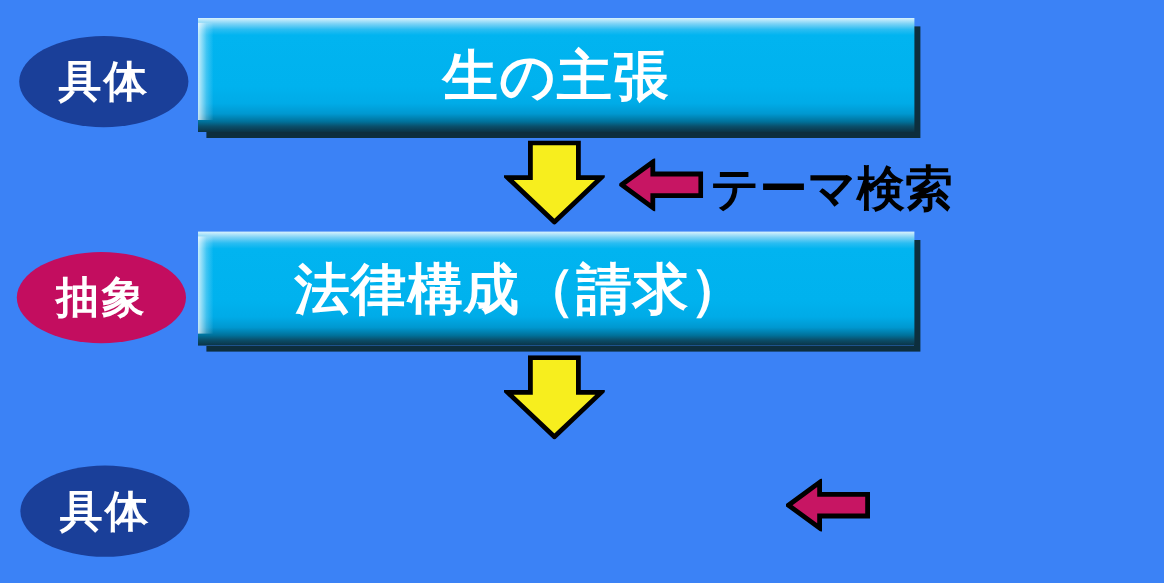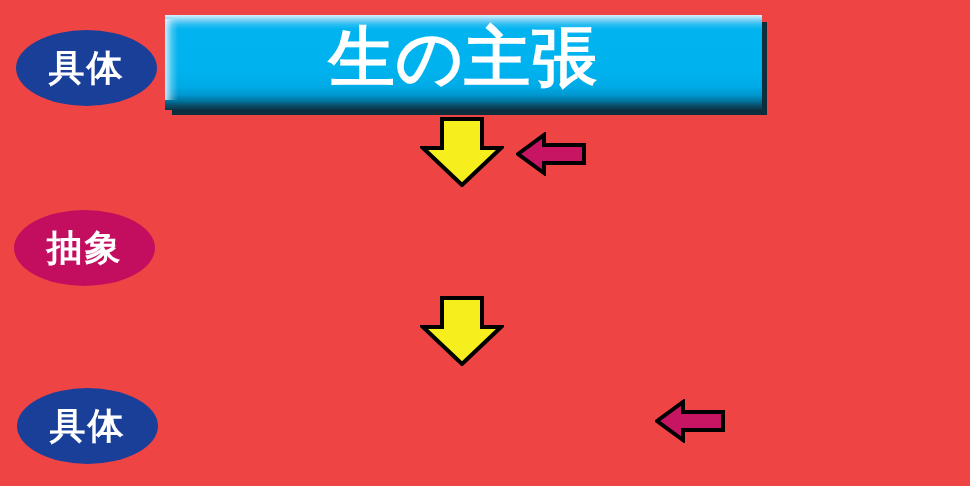--- a/index.html
+++ b/index.html
@@ -1,17 +1,17 @@
 <!DOCTYPE html>
 <html><head>
 <meta charset="utf-8">
 <style>
   html,body{margin:0;padding:0;background:#fff;}
   .stage{
-    position:relative;width:970px;height:486px;background:#ef4444;overflow:hidden;
+    position:relative;width:970px;height:486px;background:#3b82f6;overflow:hidden;
     font-family:"Liberation Sans","DejaVu Sans",sans-serif;
   }
   
   .oval{
     position:absolute;width:141px;height:76px;border-radius:50%;
     display:flex;align-items:center;justify-content:center;
     color:#fff;font-size:36px;font-weight:bold;letter-spacing:2px;line-height:1;
   }
   .oval-1{left:16px;top:30px;}
   .oval-2{left:14px;top:210px;}
@@ -28,23 +28,22 @@
   }
   .bar::before{ 
     content:"";position:absolute;left:0;top:4px;bottom:10px;width:13px;
     background:linear-gradient(90deg,rgba(255,255,255,0.78),rgba(205,238,252,0.30) 55%,rgba(255,255,255,0));
     pointer-events:none;
   }
   .bar-1{top:15px;}
   .bar-2{top:193px;}
   .bar-3{top:368px;height:94px;}
   .bar .bar-label{
-    color:#ffffff;font-size:66px;font-weight:bold;letter-spacing:1px;line-height:1;
+    color:#ffffff;font-size:46px;font-weight:bold;letter-spacing:1px;line-height:1;
     white-space:nowrap;
-    font-family:Liberation Mono, monospace;
   }
   .bar-2 .bar-label{transform:translateX(-30px);}
   .bar-3 .bar-label{transform:translateX(6px);}
   
   .down-arrow{position:absolute;left:420px;width:84px;height:70px;}
   .down-arrow-1{top:117px;}
   .down-arrow-2{top:296px;}
   .left-arrow{position:absolute;width:70px;height:44px;}
   .left-arrow-1{left:516px;top:132px;}
   .left-arrow-2{left:655px;top:399px;z-index:3;}
@@ -66,23 +65,27 @@
   <div class="bar bar-1">
     <span class="bar-label">生の主張</span>
   </div>
 
   <svg class="down-arrow down-arrow-1" viewBox="0 0 84 70">
     <path d="M22 2 H62 V31 H81 L42 68 L3 31 H22 Z" stroke="#000" stroke-width="4" stroke-linejoin="miter" fill="#f7ee1e"></path>
   </svg>
   <svg class="left-arrow left-arrow-1" viewBox="0 0 70 44">
     <path d="M2 22 L28 3 V13 H68 V31 H28 V41 Z" stroke="#000" stroke-width="4" stroke-linejoin="miter" fill="#c71563"></path>
   </svg>
+  <div class="note note-1">テーマ検索</div>
 
   <div class="oval oval-2" style="background-color: rgb(195, 13, 95); text-align: right;">
     <span>抽象</span>
+  </div>
+  <div class="bar bar-2">
+    <span class="bar-label">法律構成（請求）</span>
   </div>
 
   <svg class="down-arrow down-arrow-2" viewBox="0 0 84 70">
     <path d="M22 2 H62 V31 H81 L42 68 L3 31 H22 Z" stroke="#000" stroke-width="4" stroke-linejoin="miter" fill="#f7ee1e"></path>
   </svg>
 
   <div class="oval oval-3" style="background-color: rgb(26, 63, 153);">
     <span>具体</span>
   </div>
 

